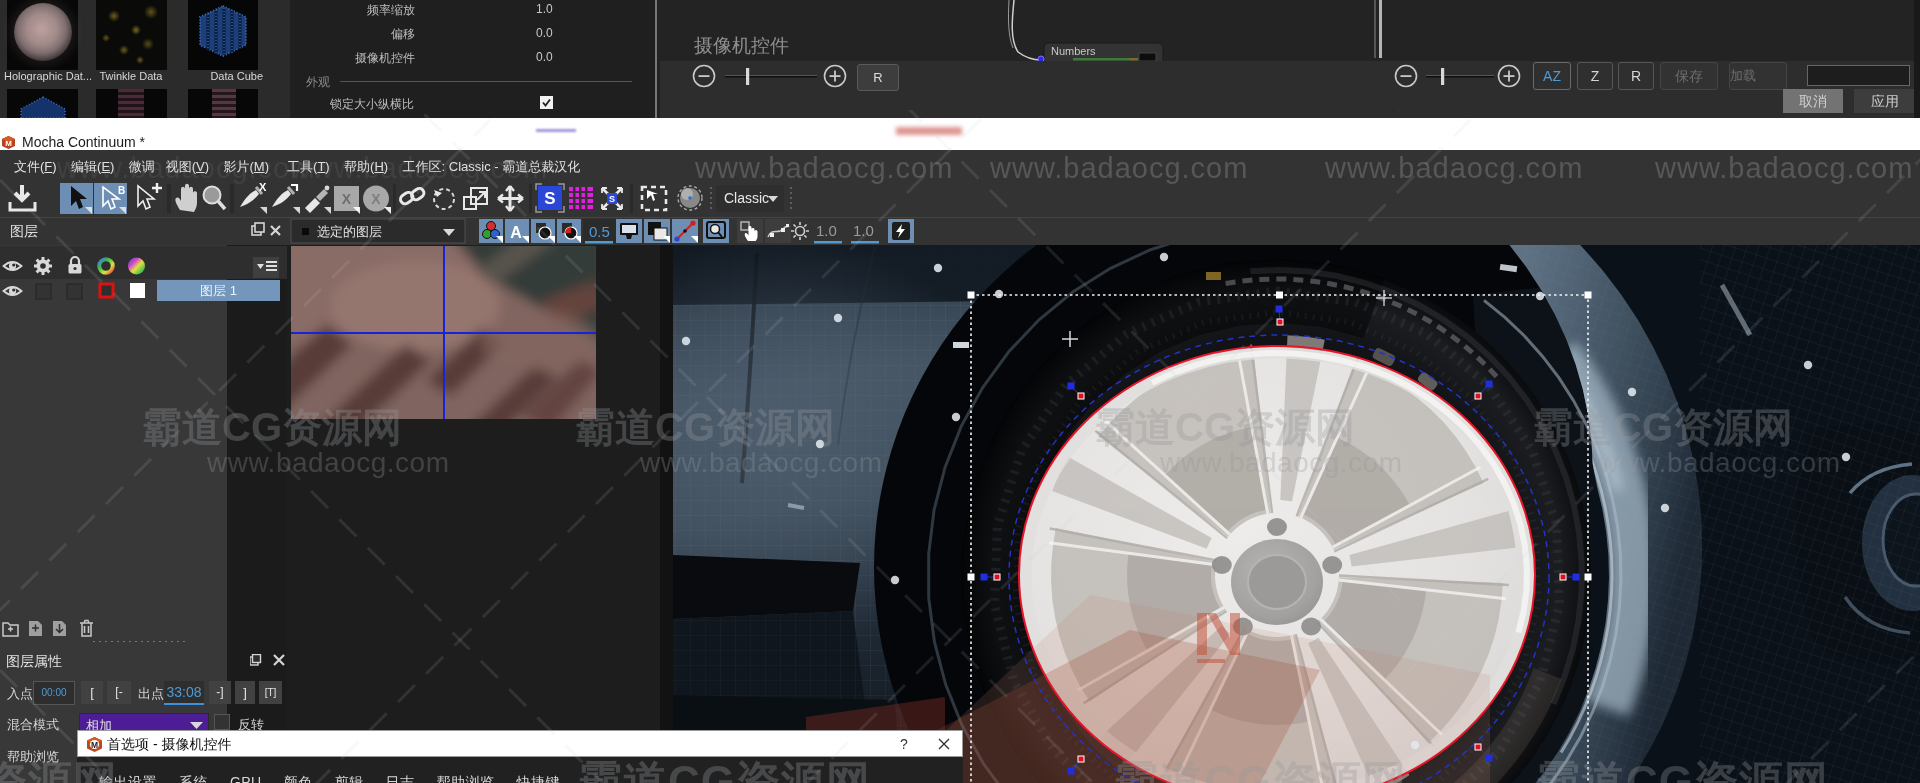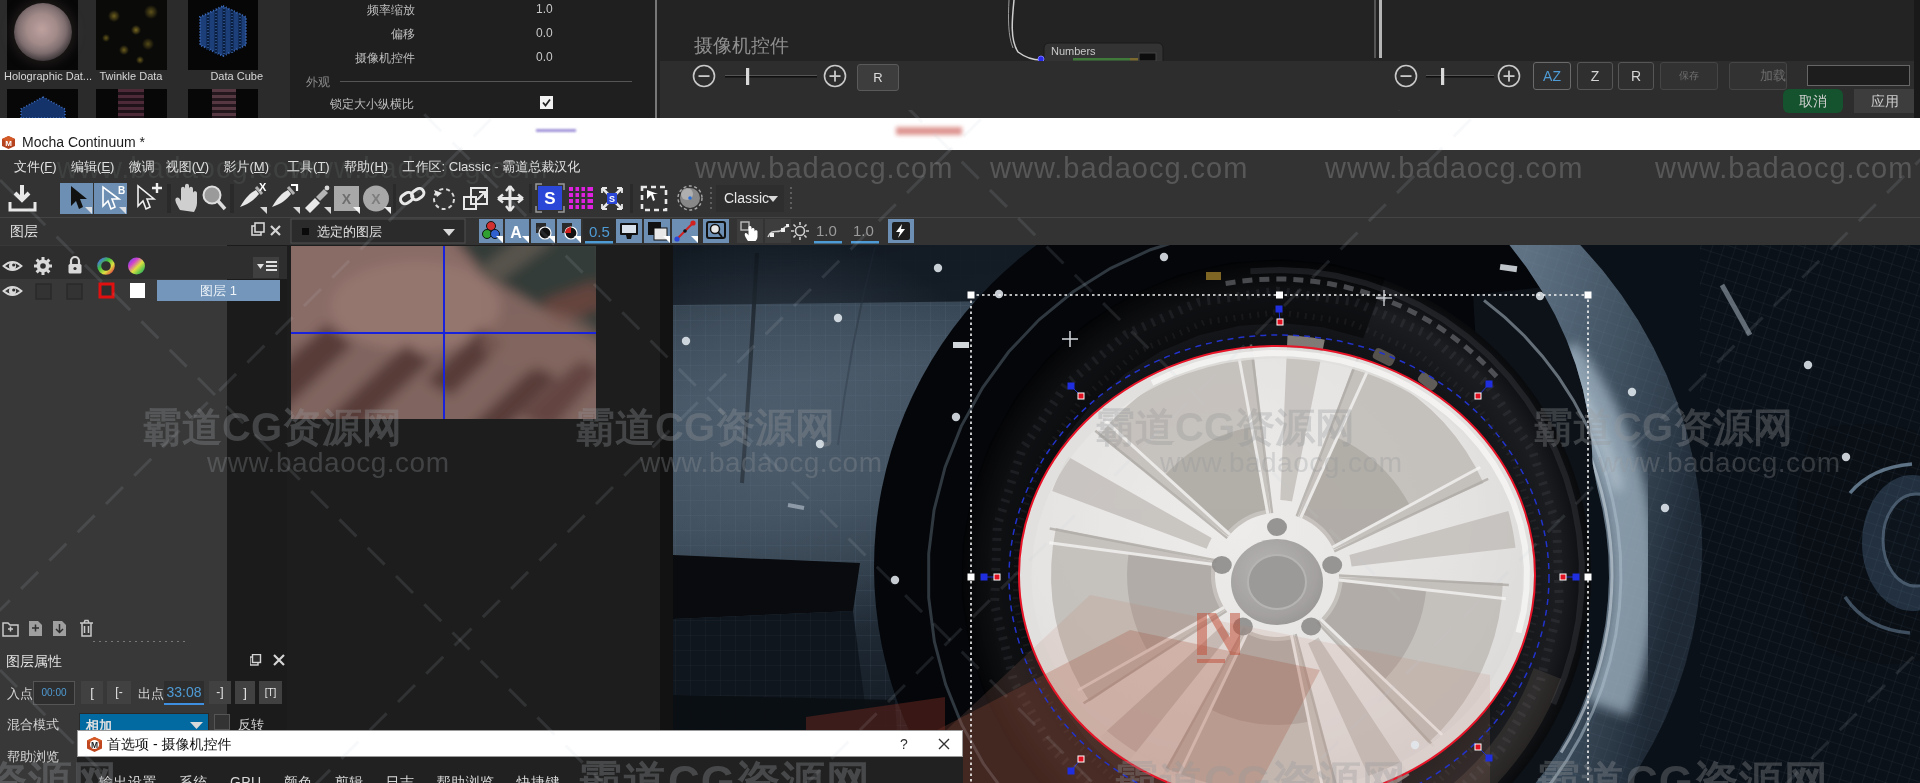--- a/index.html
+++ b/index.html
@@ -98,24 +98,24 @@
     <rect x="33" y="13" width="68" height="2.5" fill="#0f0f0f"></rect>
         <rect x="33" y="13" width="68" height="1" fill="#555"></rect>
     <rect x="48" y="6" width="3.2" height="17" fill="#d9d9d9"></rect>
     <circle cx="116" cy="14" r="10.5" fill="none" stroke="#c9c9c9" stroke-width="1.6"></circle>
         <rect x="110.5" y="13.2" width="11" height="1.8" fill="#c9c9c9"></rect>
         <rect x="115.1" y="8.6" width="1.8" height="11" fill="#c9c9c9"></rect>
   </svg>
   <div class="abs" style="left:1533px;top:62px;width:36px;height:26px;background:#2f2f2f;border:1px solid #6a6a6a;border-radius:3px;color:#4f9bd5;font-size:14px;text-align:center;line-height:26px;">AZ</div>
   <div class="abs" style="left:1577px;top:62px;width:34px;height:26px;background:#2f2f2f;border:1px solid #565656;border-radius:3px;color:#d5d5d5;font-size:14px;text-align:center;line-height:26px;">Z</div>
   <div class="abs" style="left:1618px;top:62px;width:34px;height:26px;background:#2f2f2f;border:1px solid #565656;border-radius:3px;color:#d5d5d5;font-size:14px;text-align:center;line-height:26px;">R</div>
-  <div class="abs" style="left:1660px;top:62px;width:56px;height:26px;background:#323232;border:1px solid #454545;border-radius:3px;color:#6e6e6e;font-size:10px;text-align:center;line-height:26px;">保存</div>
-  <div class="abs" style="left:1729px;top:62px;width:56px;height:26px;background:#323232;border:1px solid #454545;border-radius:3px;color:#6e6e6e;font-size:13px;text-align:right;line-height:26px;">加载</div>
+  <div class="abs" style="left:1660px;top:62px;width:56px;height:26px;background:#323232;border:1px solid #454545;border-radius:3px;color:#6e6e6e;font-size:14px;text-align:center;line-height:26px;">保存</div>
+  <div class="abs" style="left:1729px;top:62px;width:56px;height:26px;background:#323232;border:1px solid #454545;border-radius:3px;color:#6e6e6e;font-size:13px;text-align:left;line-height:26px;">加载</div>
   <div class="abs" style="left:1807px;top:65px;width:101px;height:19px;background:#1d1d1d;border:1px solid #666;"></div>
-  <div class="abs" style="left:1783px;top:89px;width:60px;height:24px;background:#14532d;color:#d0d0d0;font-size:14px;text-align:center;line-height:24px;border-radius:6px;">取消</div>
+  <div class="abs" style="left:1783px;top:89px;width:60px;height:24px;background:#737373;color:#d0d0d0;font-size:14px;text-align:center;line-height:24px;">取消</div>
   <div class="abs" style="left:1854px;top:89px;width:62px;height:24px;background:#3d3d3d;color:#d0d0d0;font-size:14px;text-align:center;line-height:24px;">应用</div>
   <div class="abs" style="left:1914px;top:0;width:6px;height:118px;background:#191919;"></div>
 </div>
 
 <div class="abs" style="left:0;top:118px;width:1920px;height:32px;background:#ffffff;">
   <svg class="abs" style="left:2px;top:18px;" width="13" height="13">
         <polygon points="6.5,0 13,3 13,10 6.5,13 0,10 0,3" fill="#b5431f"></polygon>
         <polygon points="6.5,0 13,3 6.5,6.5 0,3" fill="#d45a28"></polygon>
         <text x="6.5" y="10" font-size="8" font-weight="bold" fill="#fff" text-anchor="middle" font-family="Liberation Sans">M</text>
       </svg>
@@ -426,21 +426,21 @@
   <div class="abs" style="left:33px;top:436px;width:40px;height:22px;background:#2e2e2e;border:1px solid #555;font-size:10px;color:#4f9bd5;text-align:center;line-height:22px;">00:00</div>
   <div class="abs" style="left:81px;top:436px;width:22px;height:23px;background:#414141;color:#e5e5e5;font-size:13px;text-align:center;line-height:23px;">[</div>
   <div class="abs" style="left:107px;top:436px;width:24px;height:23px;background:#414141;color:#e5e5e5;font-size:12px;text-align:center;line-height:23px;">[-</div>
   <div class="txt" style="left:138px;top:440px;font-size:13px;color:#d5d5d5;">出点</div>
   <div class="abs" style="left:164px;top:436px;width:40px;height:22px;background:#2e2e2e;border-bottom:2px solid #3f8fe0;font-size:14px;color:#4f9bd5;text-align:center;line-height:22px;">33:08</div>
   <div class="abs" style="left:209px;top:436px;width:22px;height:23px;background:#414141;color:#e5e5e5;font-size:12px;text-align:center;line-height:23px;">-]</div>
   <div class="abs" style="left:235px;top:436px;width:20px;height:23px;background:#414141;color:#e5e5e5;font-size:13px;text-align:center;line-height:23px;">]</div>
   <div class="abs" style="left:259px;top:436px;width:23px;height:23px;background:#414141;color:#e5e5e5;font-size:10px;text-align:center;line-height:23px;">[T]</div>
 
   <div class="txt" style="left:7px;top:471px;font-size:13px;color:#d5d5d5;">混合模式</div>
-  <div class="abs" style="left:79px;top:468px;width:128px;height:22px;background:#0369a1;border:1px solid #2a2a2a;font-weight:bold;">
+  <div class="abs" style="left:79px;top:468px;width:128px;height:22px;background:#4c1d95;border:1px solid #2a2a2a;">
     <div class="txt" style="left:6px;top:3px;font-size:13px;color:#e0e0e0;">相加</div>
     <svg class="abs" style="left:110px;top:8px;" width="14" height="8">
           <polygon points="0,0 13,0 6.5,7" fill="#d9d9d9"></polygon>
         </svg>
   </div>
   <div class="abs" style="left:214px;top:469px;width:14px;height:14px;background:#333;border:1px solid #555;"></div>
   <div class="txt" style="left:238px;top:471px;font-size:13px;color:#d5d5d5;">反转</div>
   <div class="txt" style="left:7px;top:503px;font-size:13px;color:#d5d5d5;">帮助浏览</div>
 </div>
 

